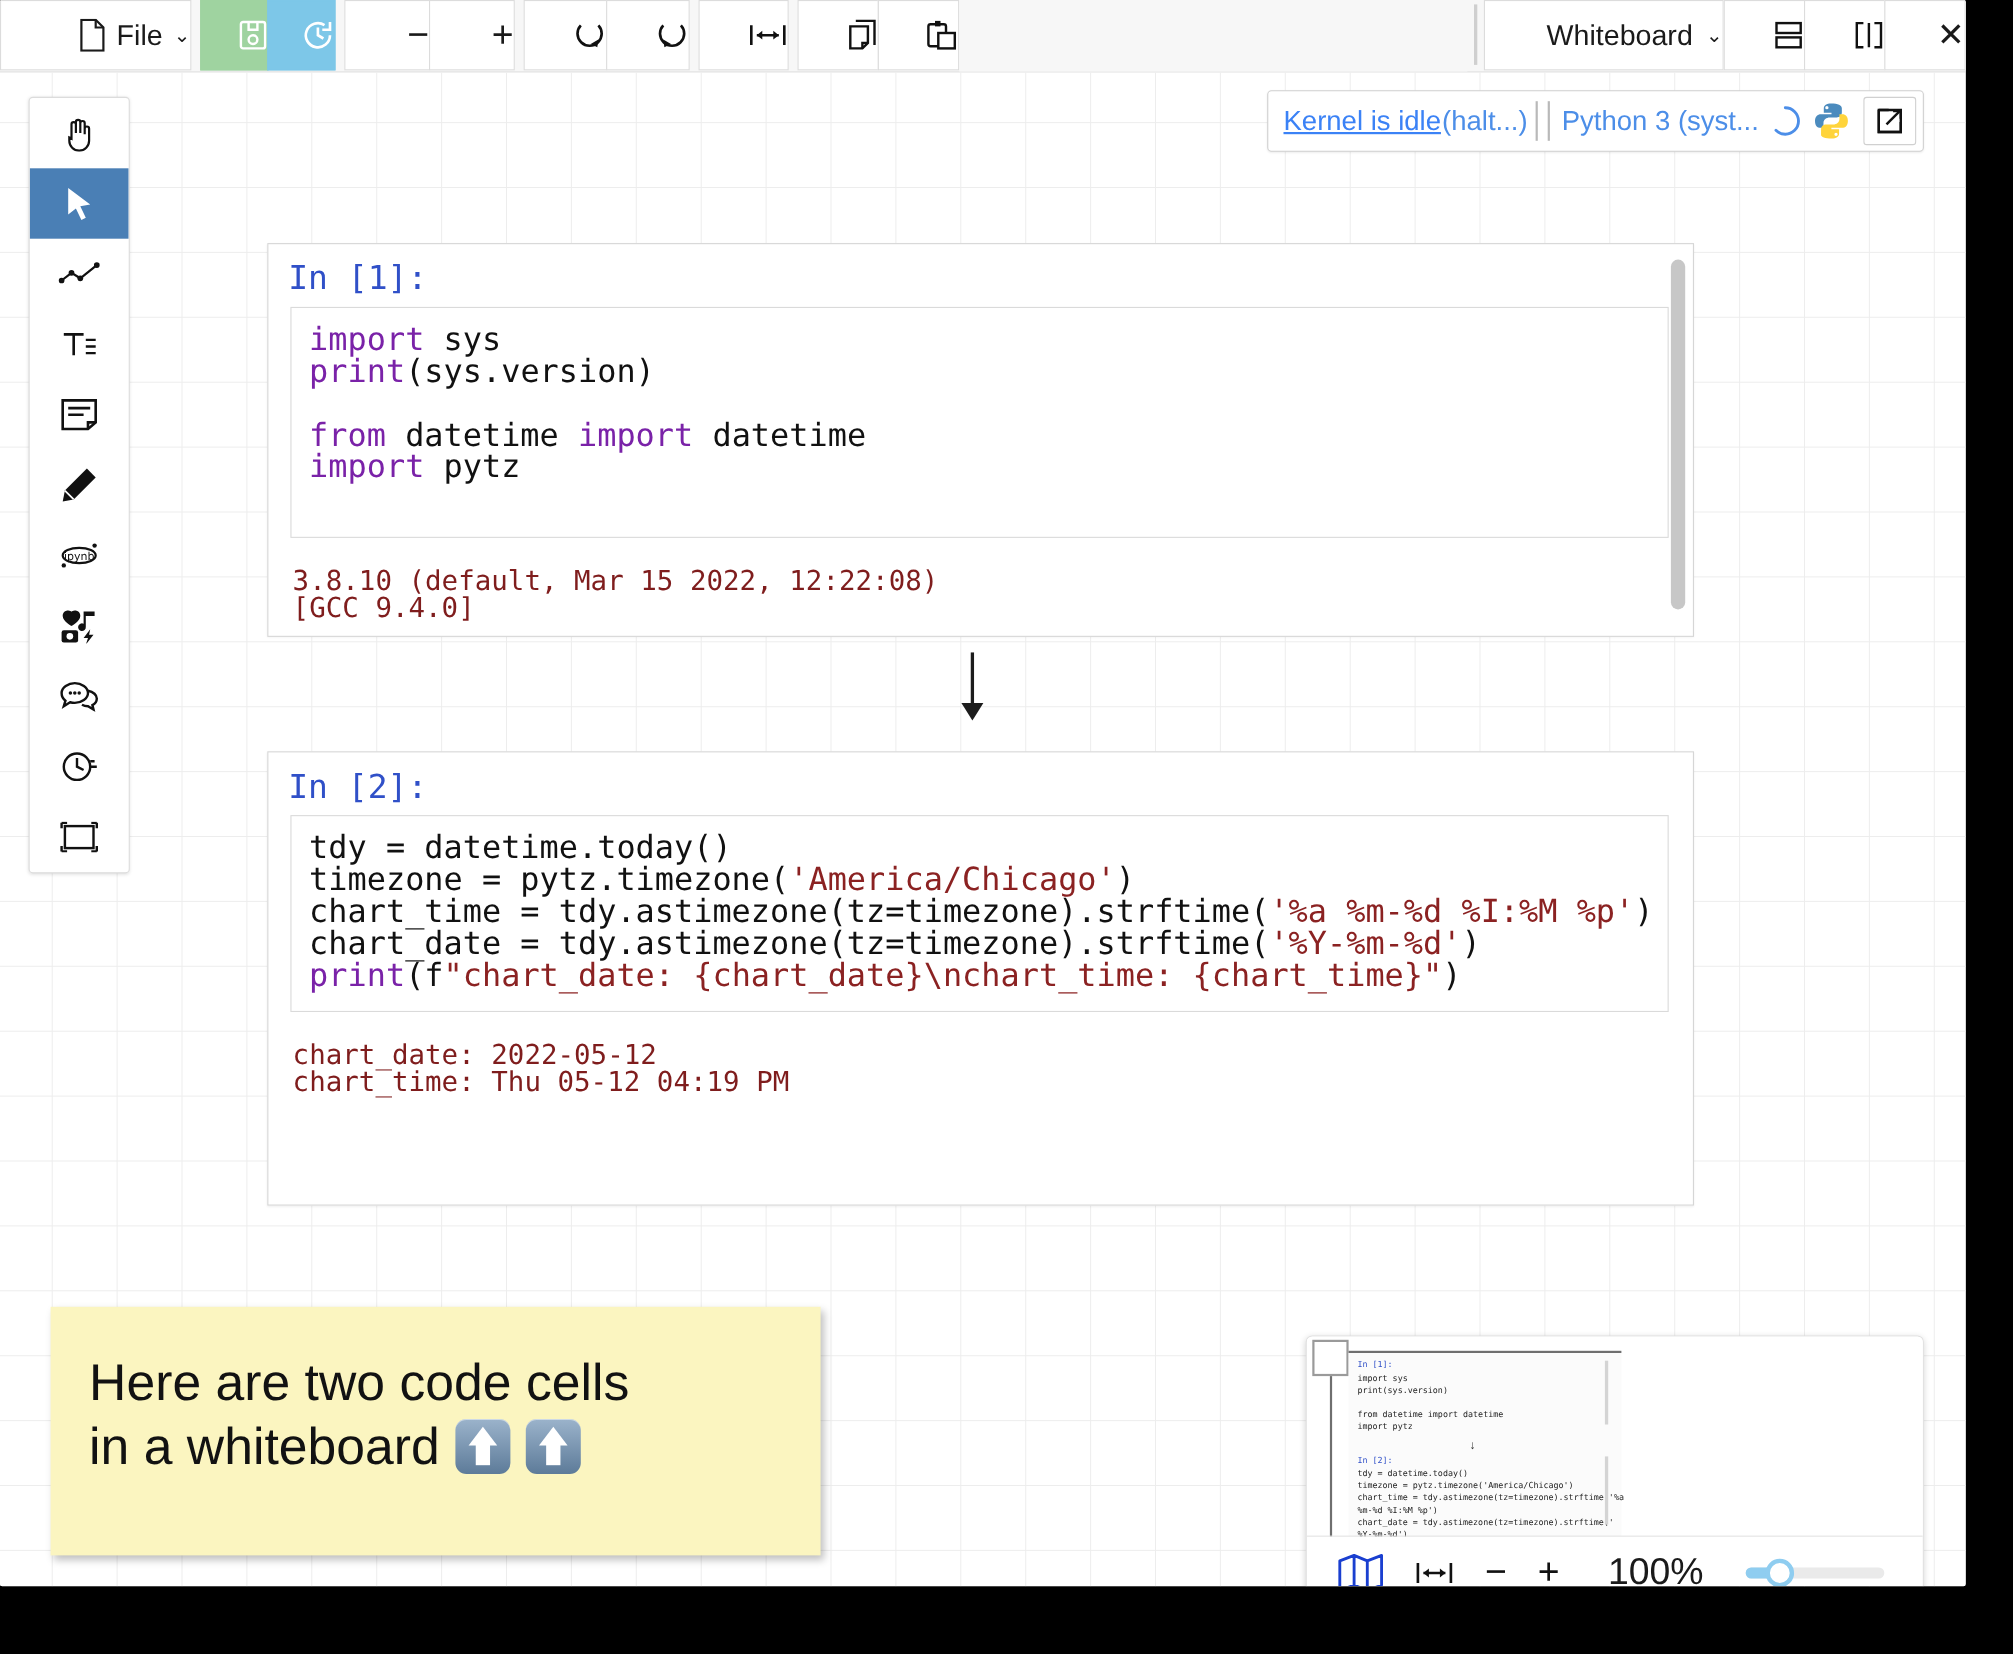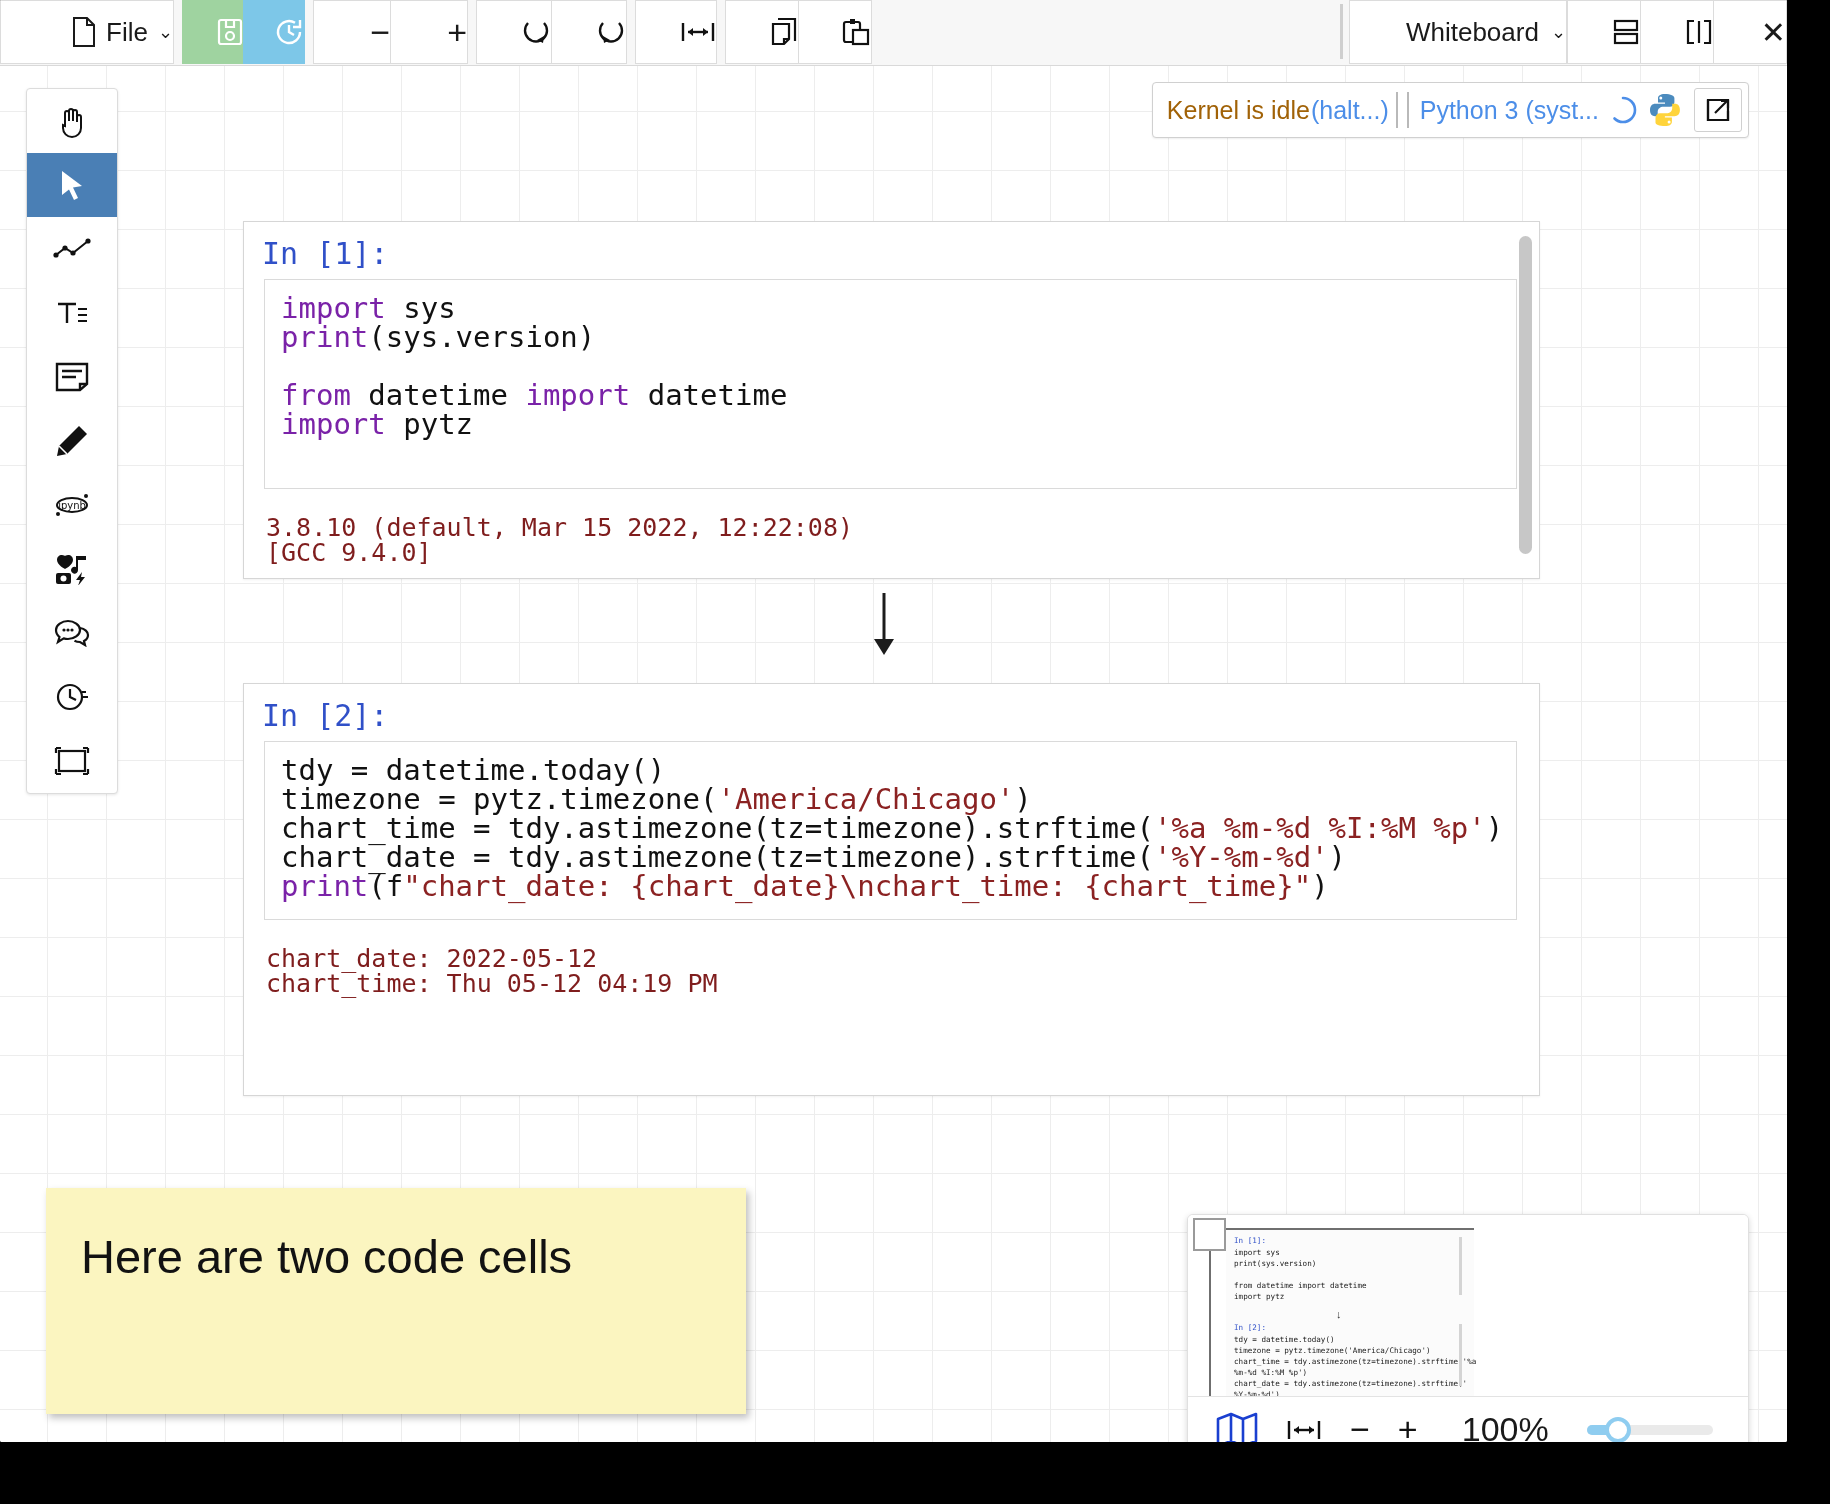--- a/index.html
+++ b/index.html
@@ -72,21 +72,21 @@
     height: 56px;
     background: #fff;
     border: 1px solid #d0d0d0;
     border-radius: 4px;
     display: flex; align-items: center;
     padding: 0 6px 0 14px;
     box-shadow: 0 1px 2px rgba(0,0,0,.07);
     font-size: 25px;
     white-space: nowrap;
   }
-  .k-idle { color: #a16207; }
+  .k-idle { color: #3b82f6; text-decoration: underline; }
   .k-halt { color: #4c8ee8; margin-left: 1px; }
   .k-sep { width: 2px; height: 36px; background: #b9b9b9; margin: 0 7px; }
   .k-sep2 { width: 2px; height: 36px; background: #b9b9b9; margin: 0 11px 0 2px; }
   .k-py { color: #4c8ee8; margin-right: 9px; }
   .k-spin { margin-right: 8px; }
   .k-ext {
     border: 1px solid #d0d0d0; border-radius: 3px;
     width: 48px; height: 44px; display: flex;
     align-items: center; justify-content: center;
     margin-left: 10px;
@@ -542,20 +542,25 @@
 <span class="kw">print</span>(f<span class="str">"chart_date: {chart_date}\nchart_time: {chart_time}"</span>)</pre>
       </div>
       <div class="out">chart_date: 2022-05-12
 chart_time: Thu 05-12 04:19 PM</div>
     </div>
 
     <div class="sticky">
       <div class="sticky-line">
         <span>Here are two code cells</span>
       </div>
+      <div class="sticky-line">
+        <span>in a whiteboard</span>
+        <span class="emoji-up"></span>
+        <span class="emoji-up"></span>
+      </div>
     </div>
 
     <div class="minimap">
       <div class="mm-view">
         <div class="mm-rect"></div>
         <div class="mm-hline"></div>
         <div class="mm-vline"></div>
         <div class="mm-page"></div>
         <div class="mm-code" style="top:20px;"><span class="mm-prompt">In [1]:</span></div>
         <div class="mm-code" style="top:32px;">import sys

